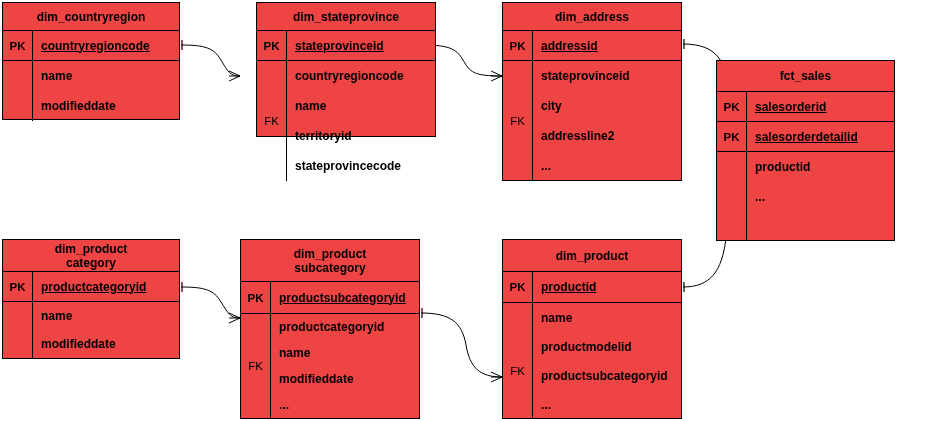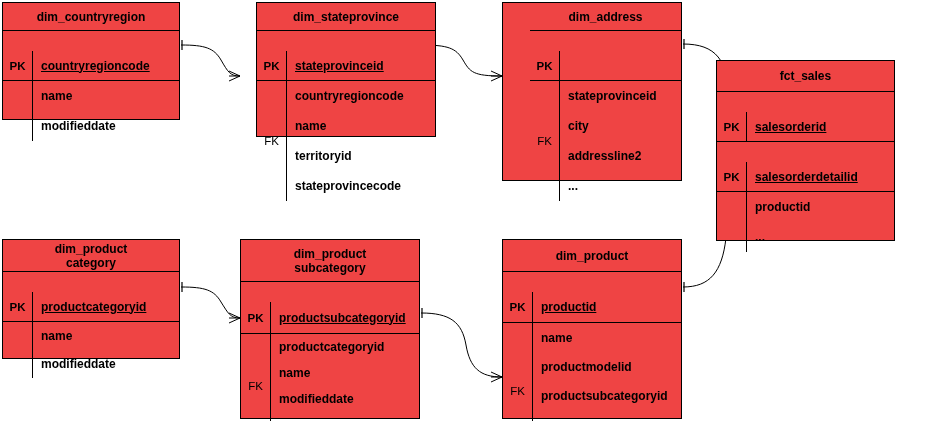--- a/index.html
+++ b/index.html
@@ -54,21 +54,20 @@
     flex: 1 1 auto;
   }
   .row {
     box-sizing: border-box;
     display: flex;
     align-items: stretch;
     flex: 0 0 auto;
   }
   .row.sep {
     border-bottom: 1px solid #000000;
-    margin-top: 20px;
   }
   .row .key {
     box-sizing: border-box;
     width: 30px;
     flex: 0 0 30px;
     border-right: 1px solid #000000;
     display: flex;
     align-items: center;
     justify-content: center;
     font-size: 11.5px;
@@ -203,25 +202,26 @@
           <div class="key">FK</div>
           <div class="attrs">
             <div class="attr" style="height: 30px; flex: 0 0 30px;">countryregioncode</div>
             <div class="attr" style="height: 30px; flex: 0 0 30px;">name</div>
             <div class="attr" style="height: 30px; flex: 0 0 30px;">territoryid</div>
             <div class="attr" style="height: 30px; flex: 0 0 30px;">stateprovincecode</div>
           </div>
         </div>
       </div>
     </div>
-    <div class="entity" style="left: 502px; top: 2px; width: 180px; height: 179px; padding-left: 27px;">
+    <div class="entity" style="left: 502px; top: 2px; width: 180px; height: 179px;">
       <div class="entity-title" style="height: 28px; flex: 0 0 28px;">dim_address</div>
       <div class="rows">
         <div class="row sep" style="height: 30px; flex: 0 0 30px;">
           <div class="key bold">PK</div>
+          <div class="attr pk">addressid</div>
         </div>
         <div class="group">
           <div class="key">FK</div>
           <div class="attrs">
             <div class="attr" style="height: 30px; flex: 0 0 30px;">stateprovinceid</div>
             <div class="attr" style="height: 30px; flex: 0 0 30px;">city</div>
             <div class="attr" style="height: 30px; flex: 0 0 30px;">addressline2</div>
             <div class="attr" style="height: 30px; flex: 0 0 30px;">...</div>
           </div>
         </div>

